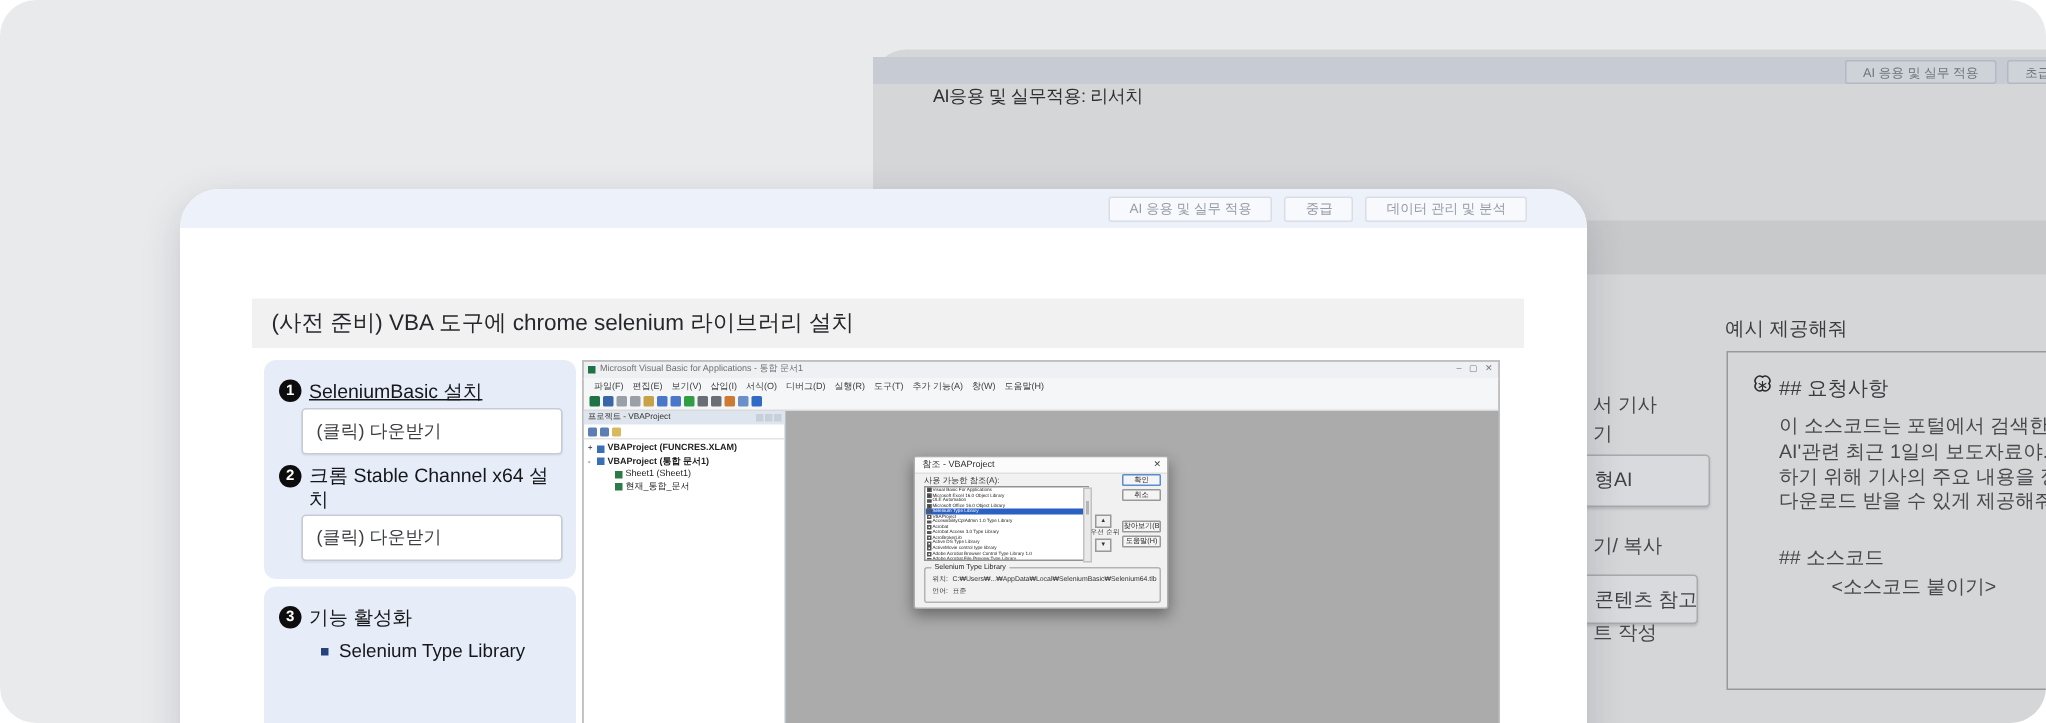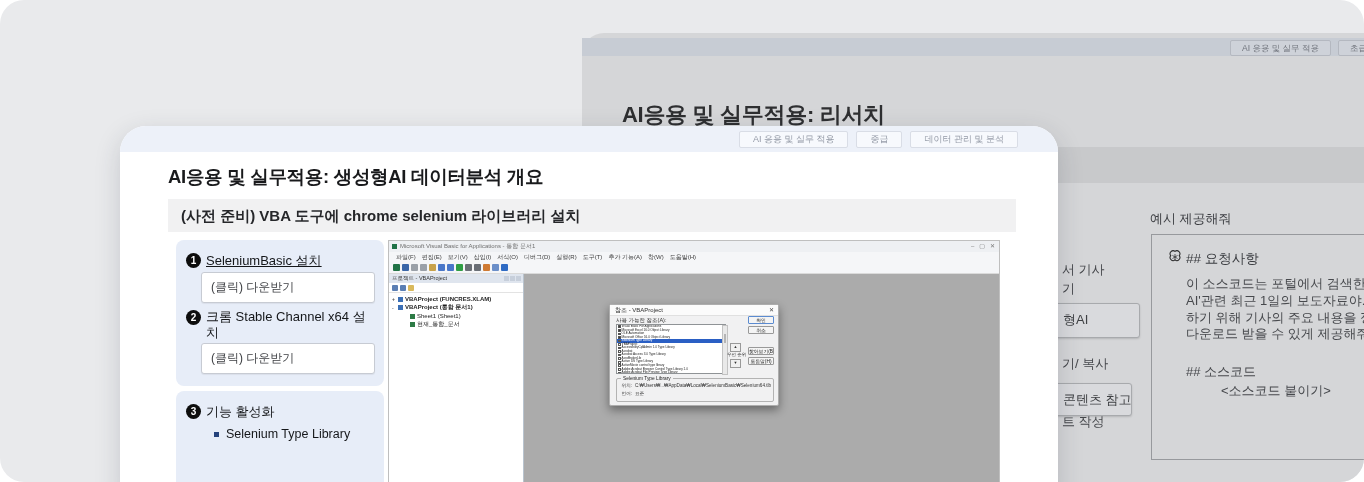--- a/index.html
+++ b/index.html
@@ -3,21 +3,21 @@
 <meta charset="utf-8">
 <style>
   html,body{margin:0;padding:0;background:#ffffff;font-family:"Liberation Sans",sans-serif;}
   #stage{position:relative;width:1364px;height:482px;background:#e9eaec;border-radius:24px;overflow:hidden;}
 
   
   .back-card{position:absolute;left:582px;top:33px;width:930px;height:470px;background:#d5d6d8;border-radius:22px 22px 0 0;z-index:1;}
   .back-strip{position:absolute;left:0;top:5px;width:100%;height:18px;background:#c7ccd4;}
   .back-badges{position:absolute;left:648px;top:7px;display:flex;gap:7px;}
   .back-badge{height:14px;line-height:14px;font-size:8.5px;color:#70747c;border:1px solid #b4b8c0;background:#ced2d9;padding:0 11px;border-radius:2px;white-space:nowrap;}
-  .back-title{position:absolute;left:40px;top:23px;font-size:22px;font-weight:700;color:#2e2f31;letter-spacing:-0.3px;white-space:nowrap;margin-top:44px;}
+  .back-title{position:absolute;left:40px;top:23px;font-size:12px;font-weight:400;color:#2e2f31;letter-spacing:-0.3px;white-space:nowrap;}
   .back-sectionstrip{position:absolute;left:0;top:114px;width:100%;height:36px;background:#c8c9cb;}
 
   .frag-text{position:absolute;font-size:13px;color:#45474b;white-space:nowrap;}
   .frag-btn{position:absolute;height:33px;background:#d9dadd;border:1px solid #a8aaad;border-radius:3px;box-shadow:0 1px 2px rgba(0,0,0,.15);}
   .frag-btn span{position:absolute;left:50px;top:0;line-height:31px;font-size:13px;color:#3f4144;white-space:nowrap;}
 
   .prompt-label{position:absolute;left:568px;top:177px;font-size:13px;color:#3b3d41;white-space:nowrap;}
   .prompt-box{position:absolute;left:569px;top:201px;width:400px;height:224px;border:1px solid #97999d;}
   .prompt-icon{position:absolute;left:585px;top:216px;width:16px;height:16px;}
   .prompt-heading{position:absolute;left:604px;top:217px;font-size:13.5px;color:#3a3c40;white-space:nowrap;}
@@ -25,21 +25,21 @@
   .prompt-code-h{position:absolute;left:604px;top:330px;font-size:13px;color:#47494d;white-space:nowrap;}
   .prompt-code-p{position:absolute;left:639px;top:349px;font-size:13px;color:#47494d;white-space:nowrap;}
 
   
   .front-card{position:absolute;left:120px;top:126px;width:938px;height:372px;background:#ffffff;border-radius:26px 26px 0 0;z-index:2;box-shadow:0 8px 26px rgba(40,45,60,.18);}
   .front-strip{position:absolute;left:0;top:0;width:100%;height:26px;background:#edf1f9;border-radius:26px 26px 0 0;}
   .front-badges{position:absolute;right:40px;top:5px;display:flex;gap:8px;}
   .front-badge{height:15px;line-height:15px;font-size:9px;color:#959ba7;border:1px solid #d9dde6;background:#f7f9fd;padding:0 13px;border-radius:2px;white-space:nowrap;}
   .front-title{position:absolute;left:48px;top:38px;font-size:18.5px;font-weight:700;color:#191a1c;letter-spacing:-0.3px;white-space:nowrap;}
   .front-section{position:absolute;left:48px;top:73px;width:848px;height:33px;background:#f1f1f2;}
-  .front-section span{display:block;padding-left:13px;line-height:33px;font-size:15px;color:#26272a;white-space:nowrap;font-weight:bold;}
+  .front-section span{display:block;padding-left:13px;line-height:33px;font-size:15px;color:#26272a;white-space:nowrap;}
 
   .step-card{position:absolute;left:56px;width:208px;background:#e7edf8;border-radius:8px;}
   .step-card.a{top:114px;height:146px;}
   .step-card.b{top:265px;height:110px;}
   .step-num{position:absolute;width:15px;height:15px;border-radius:50%;background:#0d0d0d;color:#fff;font-size:10px;font-weight:700;text-align:center;line-height:15px;}
   .step-label{position:absolute;font-size:13px;color:#15171a;line-height:16px;}
   .link-box{position:absolute;left:25px;width:172px;height:29px;background:#ffffff;border:1px solid #c7cbd3;border-radius:3px;box-shadow:0 1px 1px rgba(0,0,0,.06);}
   .link-box span{display:block;padding-left:9px;line-height:28px;font-size:12px;color:#3c3e42;white-space:nowrap;}
   .bullet-row{position:absolute;left:38px;top:36px;display:flex;align-items:center;}
   .bullet-sq{width:5px;height:5px;background:#24427c;margin-right:7px;flex:none;}
@@ -144,21 +144,20 @@
   </div>
 
   <div class="front-card">
     <div class="front-strip"></div>
     <div class="front-badges">
 
     <span class="front-badge">AI 응용 및 실무 적용</span>
         <span class="front-badge">중급</span>
         <span class="front-badge">데이터 관리 및 분석</span>
       </div>
-    <div class="front-title">AI응용 및 실무적용: 생성형AI 데이터분석 개요</div>
     <div class="front-section">
       <span>(사전 준비) VBA 도구에 chrome selenium 라이브러리 설치</span>
     </div>
 
     <div class="step-card a">
       <div class="step-num" style="left:10px;top:13px;">1</div>
       <div class="step-label" style="left:30px;top:13px;text-decoration:underline;">SeleniumBasic 설치</div>
       <div class="link-box" style="top:32px;">
         <span>(클릭) 다운받기</span>
       </div>

